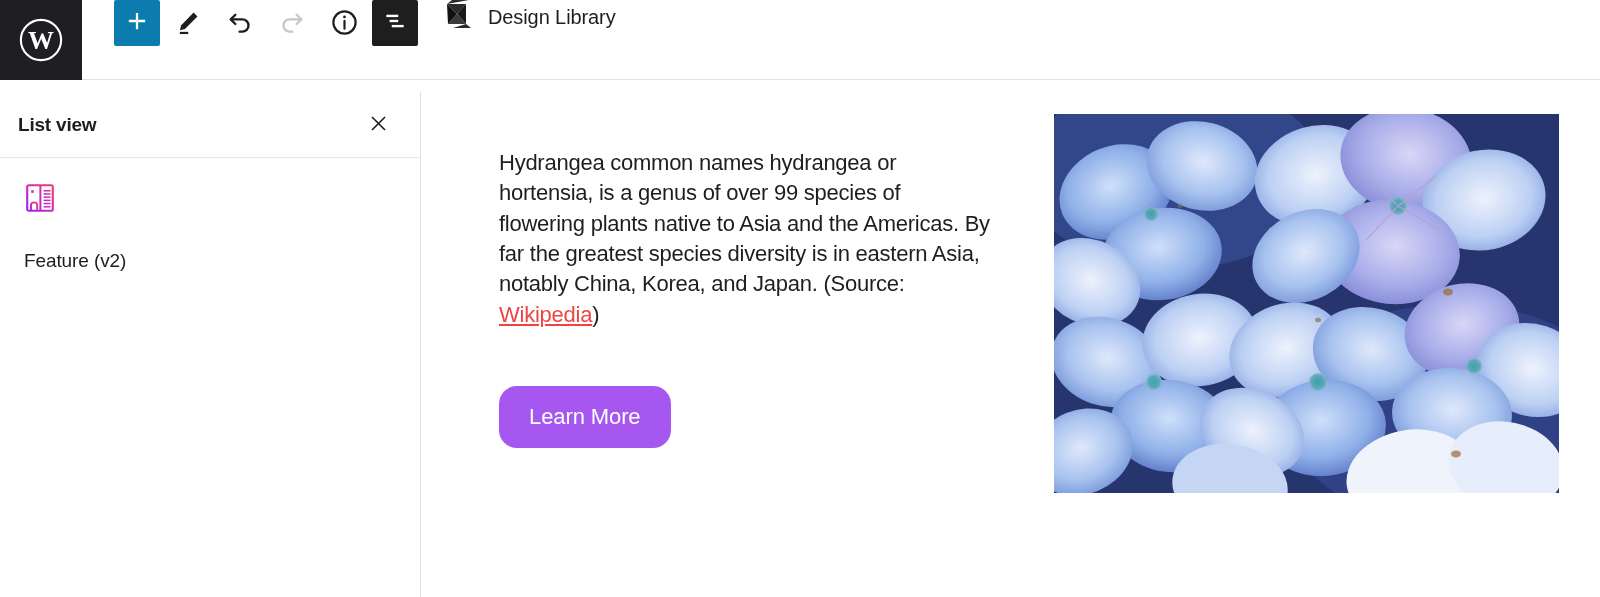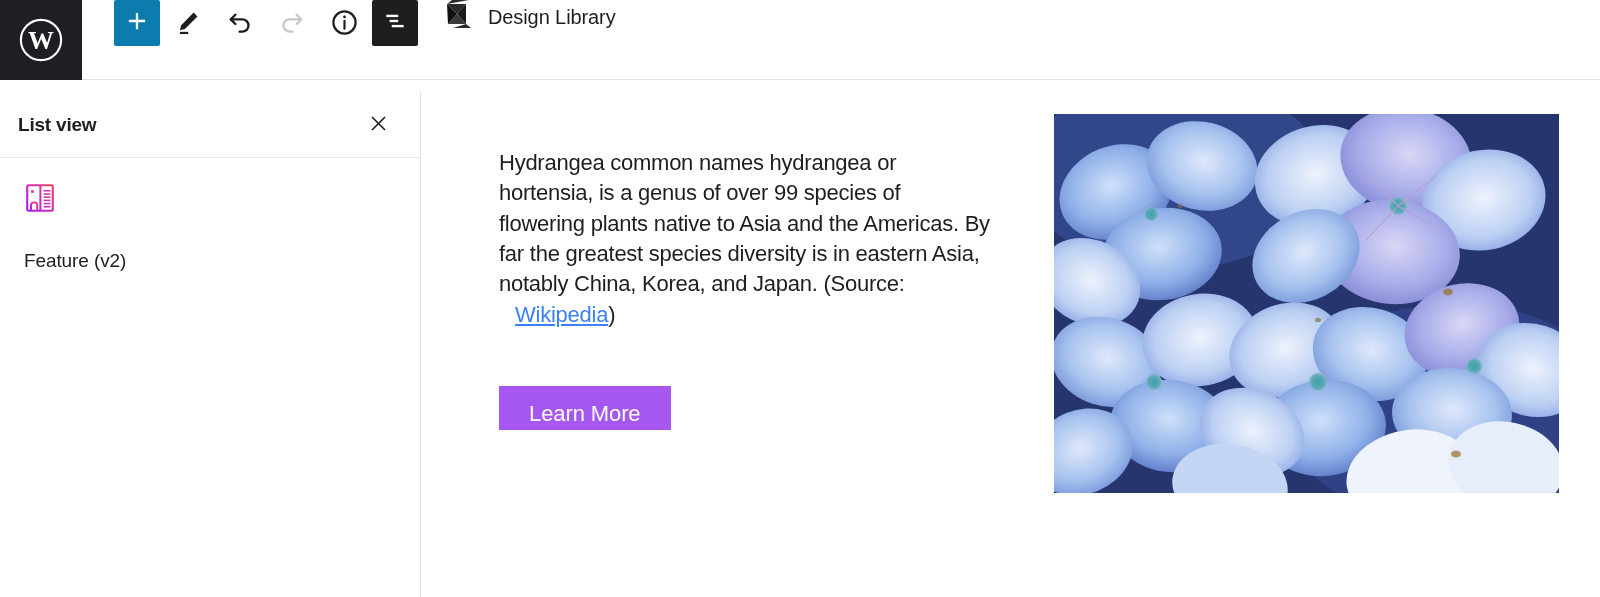--- a/index.html
+++ b/index.html
@@ -191,38 +191,37 @@
 
   .feature-paragraph {
     font-size: 22px;
     line-height: 1.38;
     color: #1e1e1e;
     letter-spacing: -0.25px;
     width: 492px;
   }
 
   .feature-paragraph a {
-    color: #3b82f6;
+    color: #ef4444;
     text-decoration: underline;
     text-underline-offset: 2px;
-    margin-left: 16px;
   }
 
   .learn-more-btn {
     position: absolute;
     left: 12px;
     top: 306px;
     background: #a557f0;
     color: #ffffff;
     border: none;
-    border-radius: 0;
+    border-radius: 18px;
     font-size: 22px;
     font-family: "Liberation Sans", sans-serif;
     padding: 0 30px;
-    height: 44px;
+    height: 62px;
     line-height: 56px;
     cursor: pointer;
     letter-spacing: -0.1px;
   }
 
   .feature-image {
     position: absolute;
     left: 567px;
     top: 34px;
     width: 505px;

